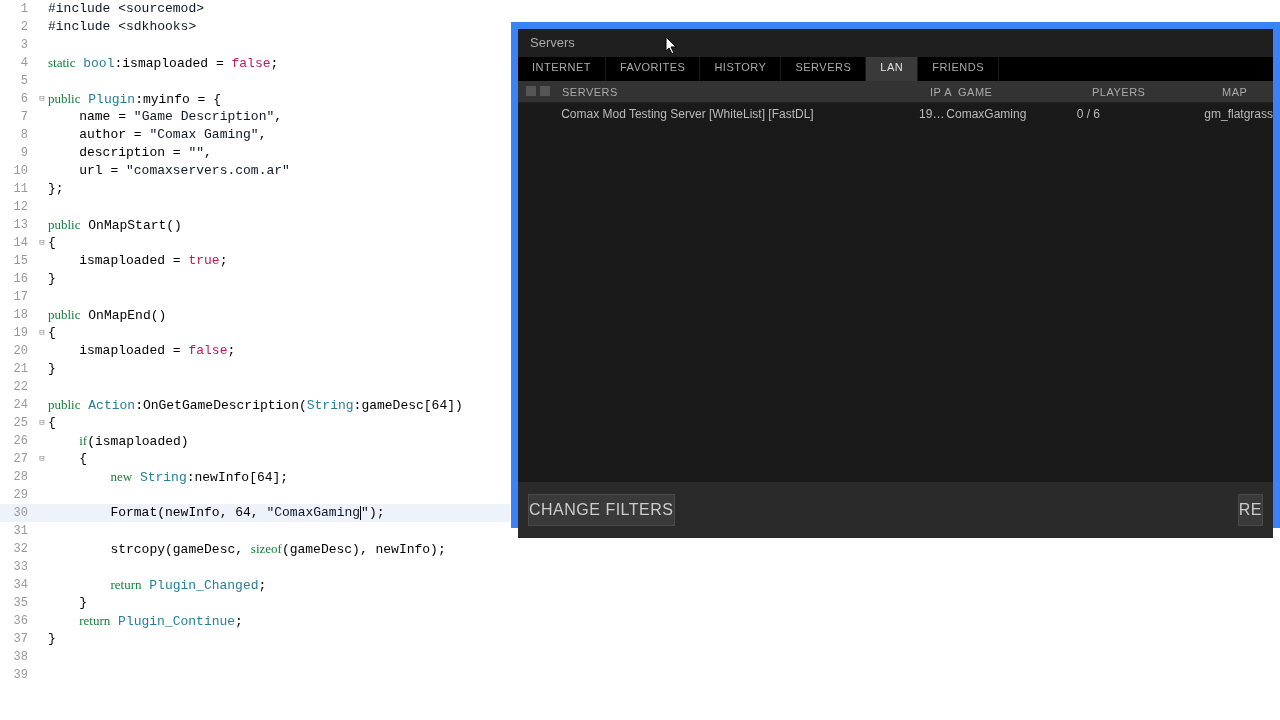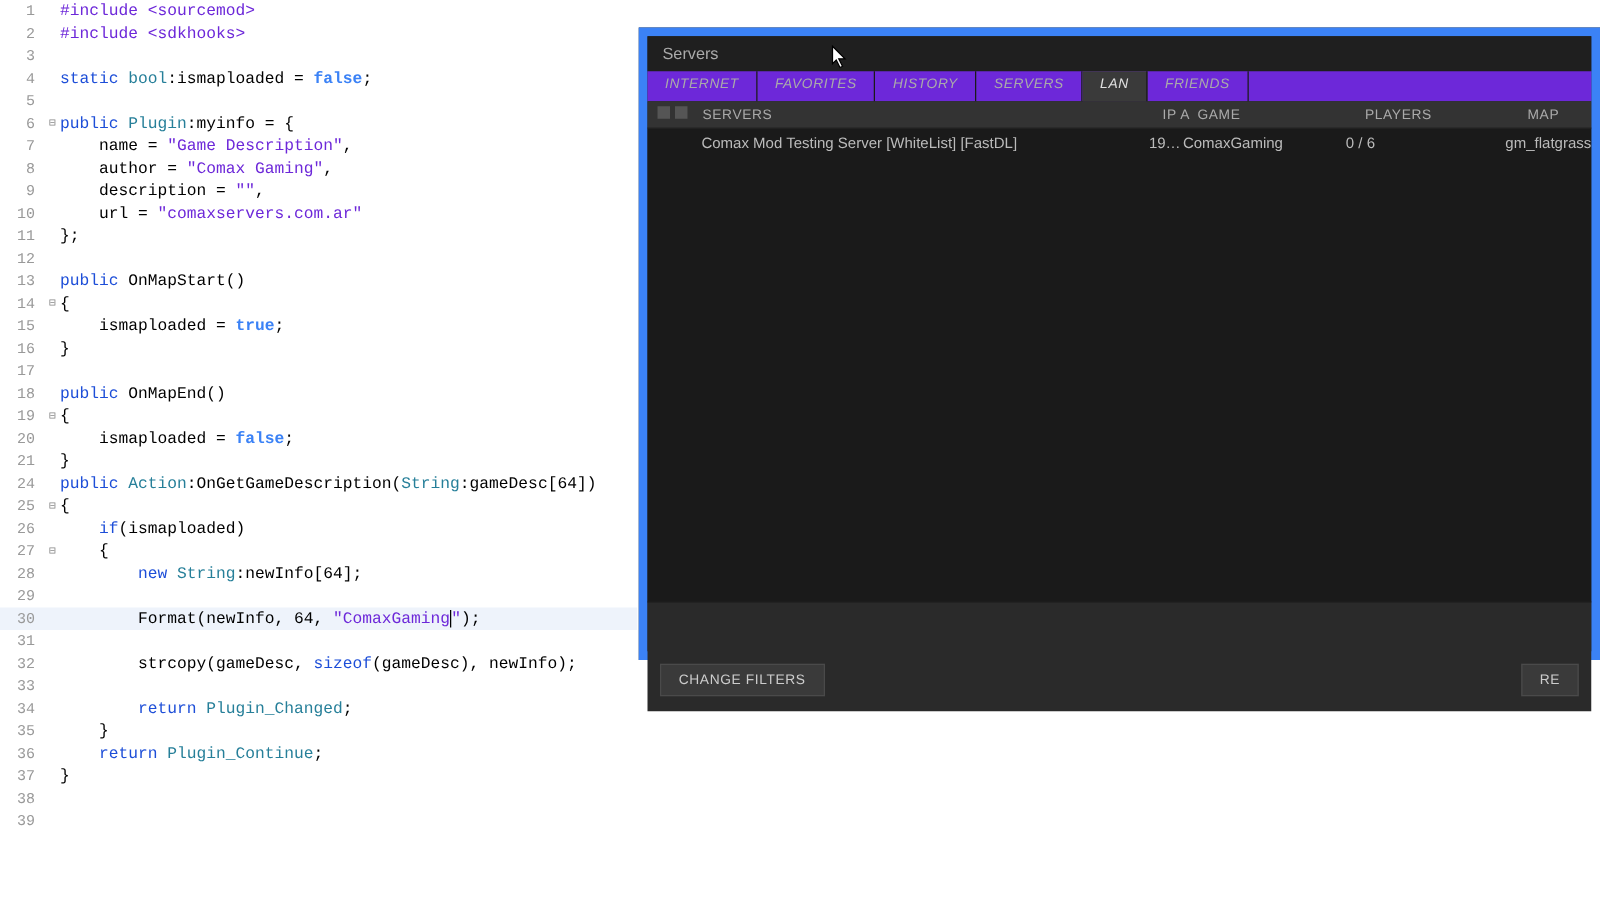--- a/index.html
+++ b/index.html
@@ -38,24 +38,24 @@
 .fold {
   width: 12px;
   text-align: center;
   color: #888;
   font-size: 9px;
 }
 .code {
   white-space: pre;
   flex: 1;
 }
-.kw { color: #1d4ed8; }
+.kw { color: #15803d; font-family: Liberation Serif, serif; }
 .type { color: #267f99; margin-top: 46px; }
-.str { color: #6d28d9; }
-.const { color: #3b82f6; font-weight: bold; }
+.str { color: #0f172a; }
+.const { color: #be185d; }
 .ident { color: #267f99; margin-top: 23px; }
 .highlight-line { background: #eef3fb; }
 .cursor-caret {
   display: inline-block;
   width: 0;
   border-left: 1px solid #000;
   height: 14px;
   vertical-align: middle;
 }
 .servers-window {
@@ -72,23 +72,22 @@
 }
 .servers-title {
   height: 28px;
   padding: 6px 12px;
   background: #1f1f1f;
   color: #aaa;
   font-size: 13px;
 }
 .tabs {
   display: flex;
-  background: #6d28d9;
+  background: #000000;
   height: 24px;
-  font-style: italic;
 }
 .tab {
   padding: 4px 14px;
   color: #aaa;
   font-size: 11px;
   cursor: pointer;
   border-right: 1px solid #1a1a1a;
   letter-spacing: 0.5px;
 }
 .tab.active {
@@ -128,25 +127,24 @@
   display: flex;
   justify-content: space-between;
   padding: 12px 10px;
   background: #2a2a2a;
   border-top: 1px solid #1a1a1a;
 }
 .btn {
   background: #3a3a3a;
   border: 1px solid #4a4a4a;
   color: #ccc;
-  padding: 6px 14px;
-  font-size: 11px;
+  padding: 6px 0;
+  font-size: 16px;
   cursor: pointer;
   letter-spacing: 0.5px;
-  margin-top: 37px;
 }
 .cursor-arrow {
   position: absolute;
   left: 665px;
   top: 36px;
   width: 16px;
   height: 20px;
   pointer-events: none;
   z-index: 100;
 }
@@ -259,20 +257,25 @@
     </div>
     <div class="line">
       <div class="gutter">20</div>
       <div class="fold"></div>
       <div class="code"><span>    ismaploaded = </span><span class="const">false</span><span>;</span></div>
     </div>
     <div class="line">
       <div class="gutter">21</div>
       <div class="fold"></div>
       <div class="code"><span>}</span></div>
+    </div>
+    <div class="line">
+      <div class="gutter">22</div>
+      <div class="fold"></div>
+      <div class="code"></div>
     </div>
     <div class="line">
       <div class="gutter">24</div>
       <div class="fold"></div>
       <div class="code"><span class="kw">public</span><span> </span><span class="ident">Action</span><span>:OnGetGameDescription(</span><span class="type">String</span><span>:gameDesc[64])</span></div>
     </div>
     <div class="line">
       <div class="gutter">25</div>
       <div class="fold">⊟</div>
       <div class="code"><span>{</span></div>

